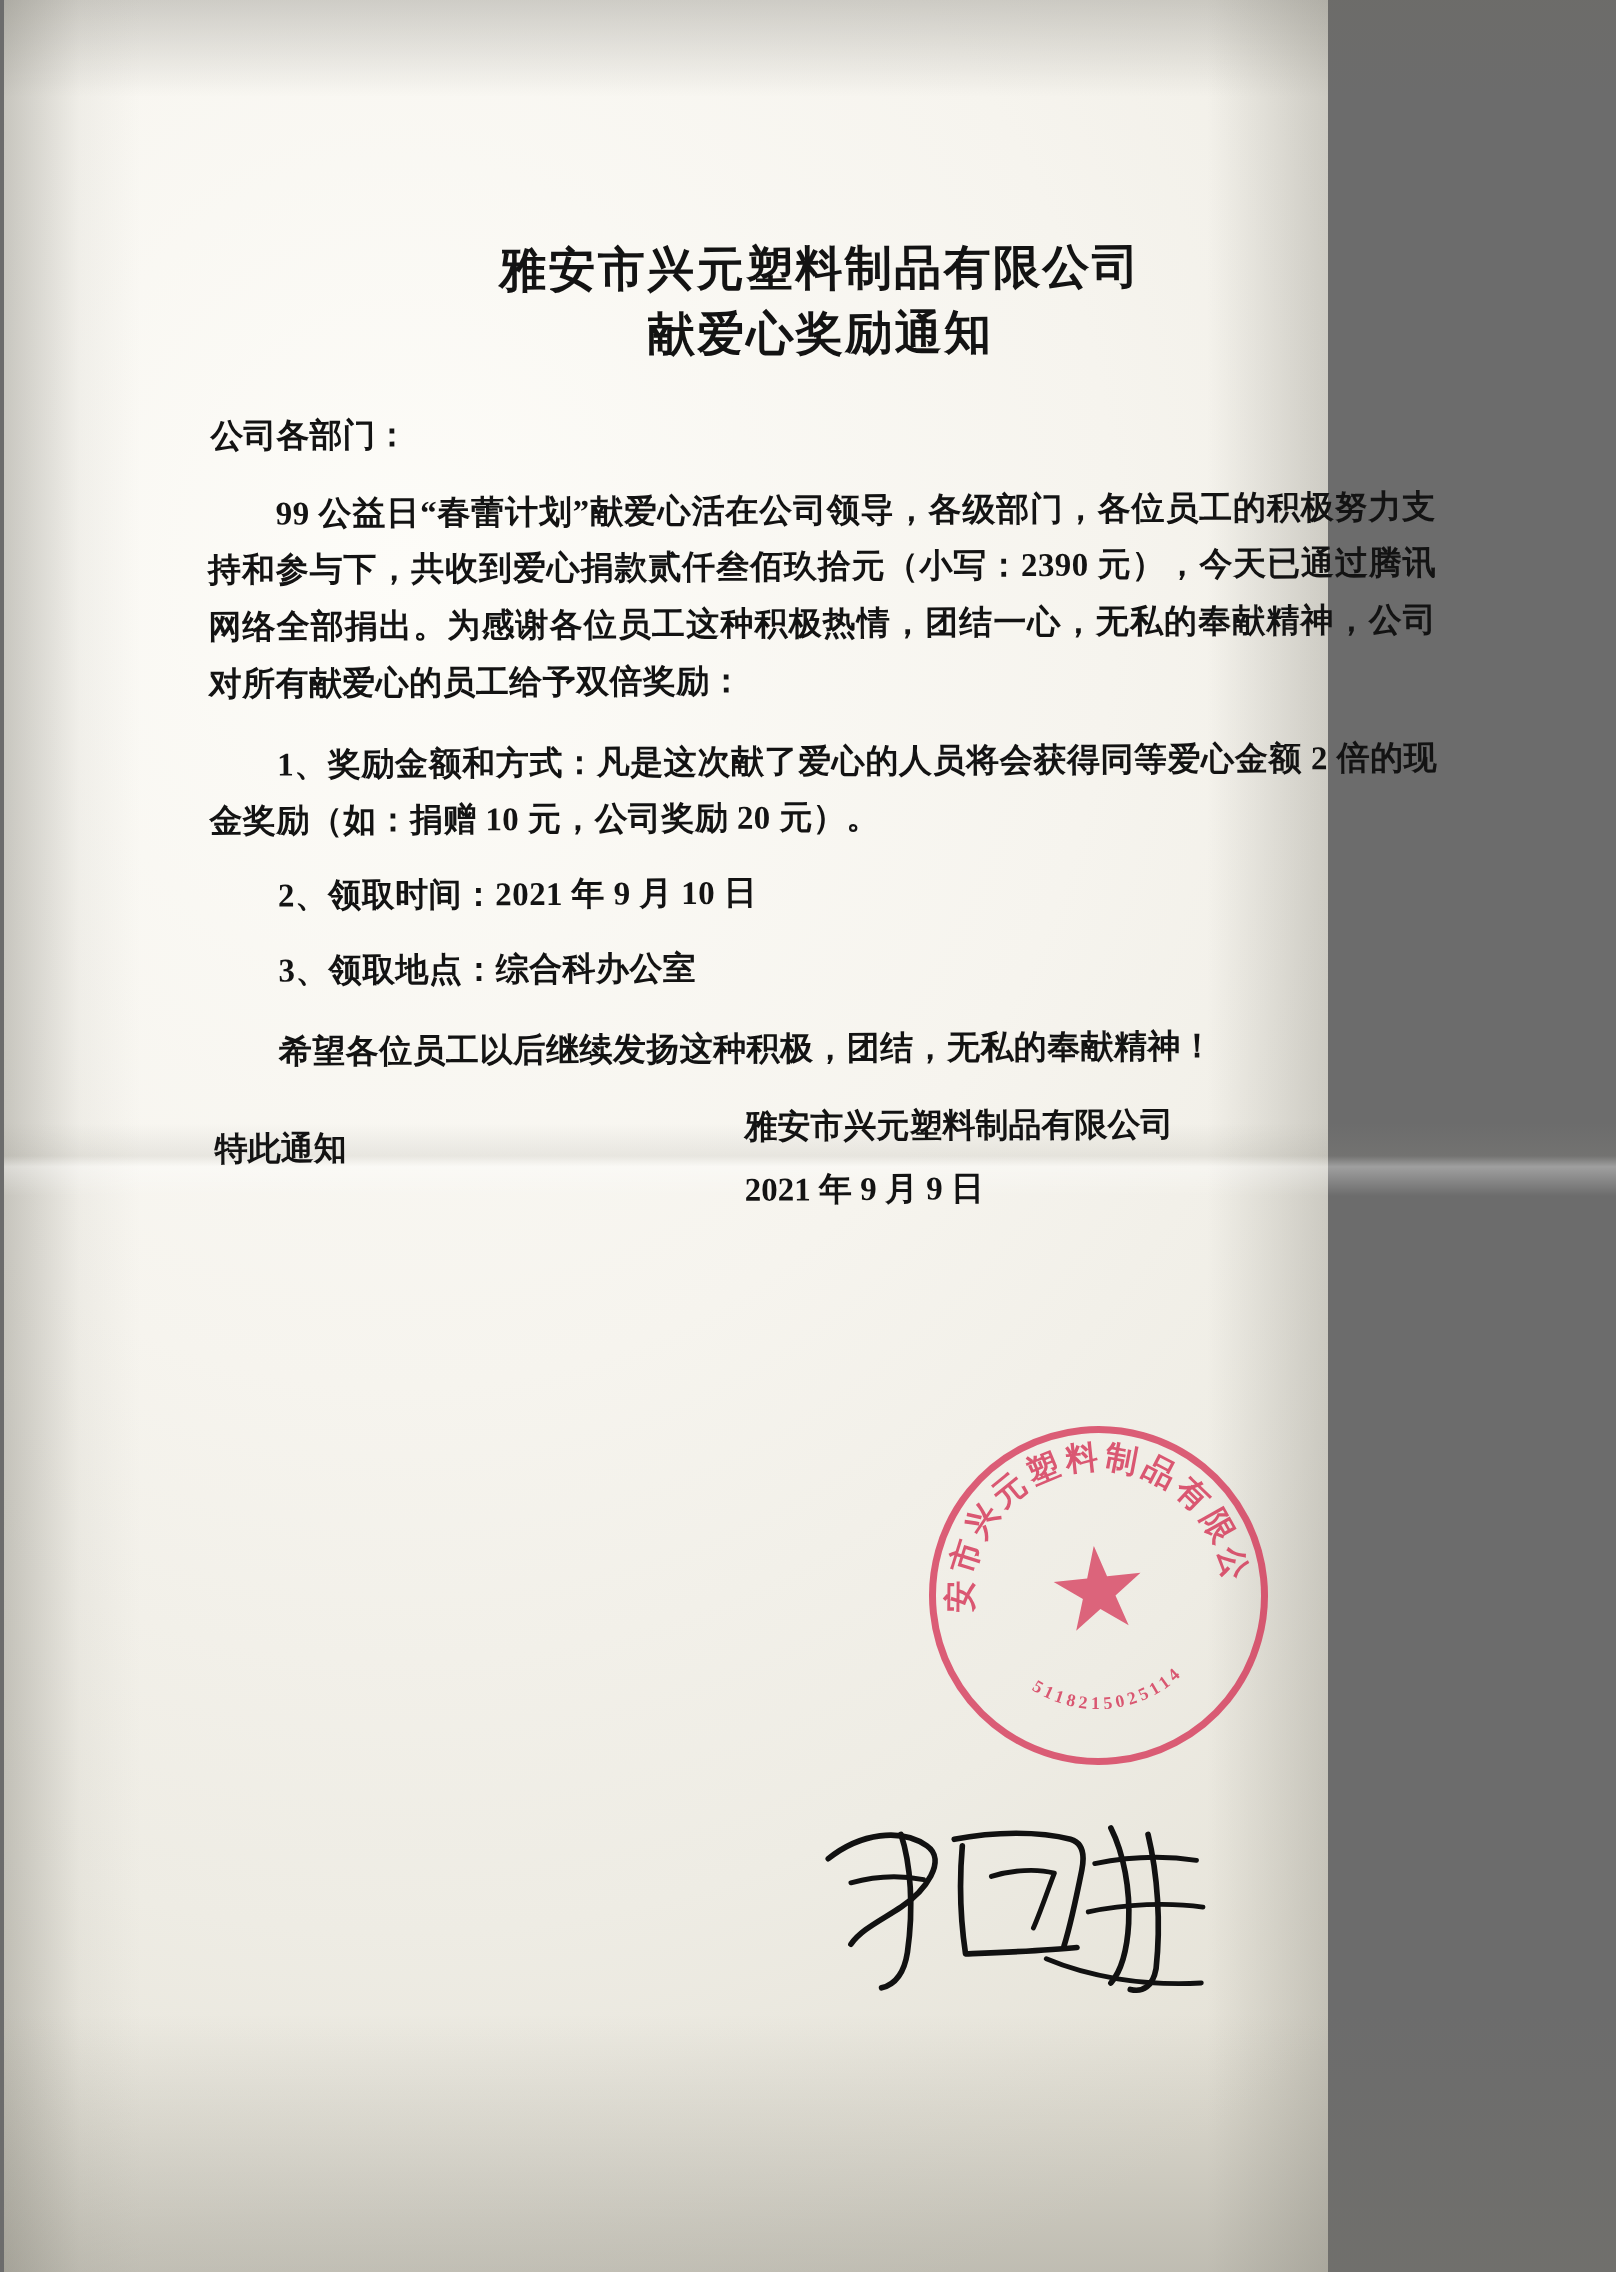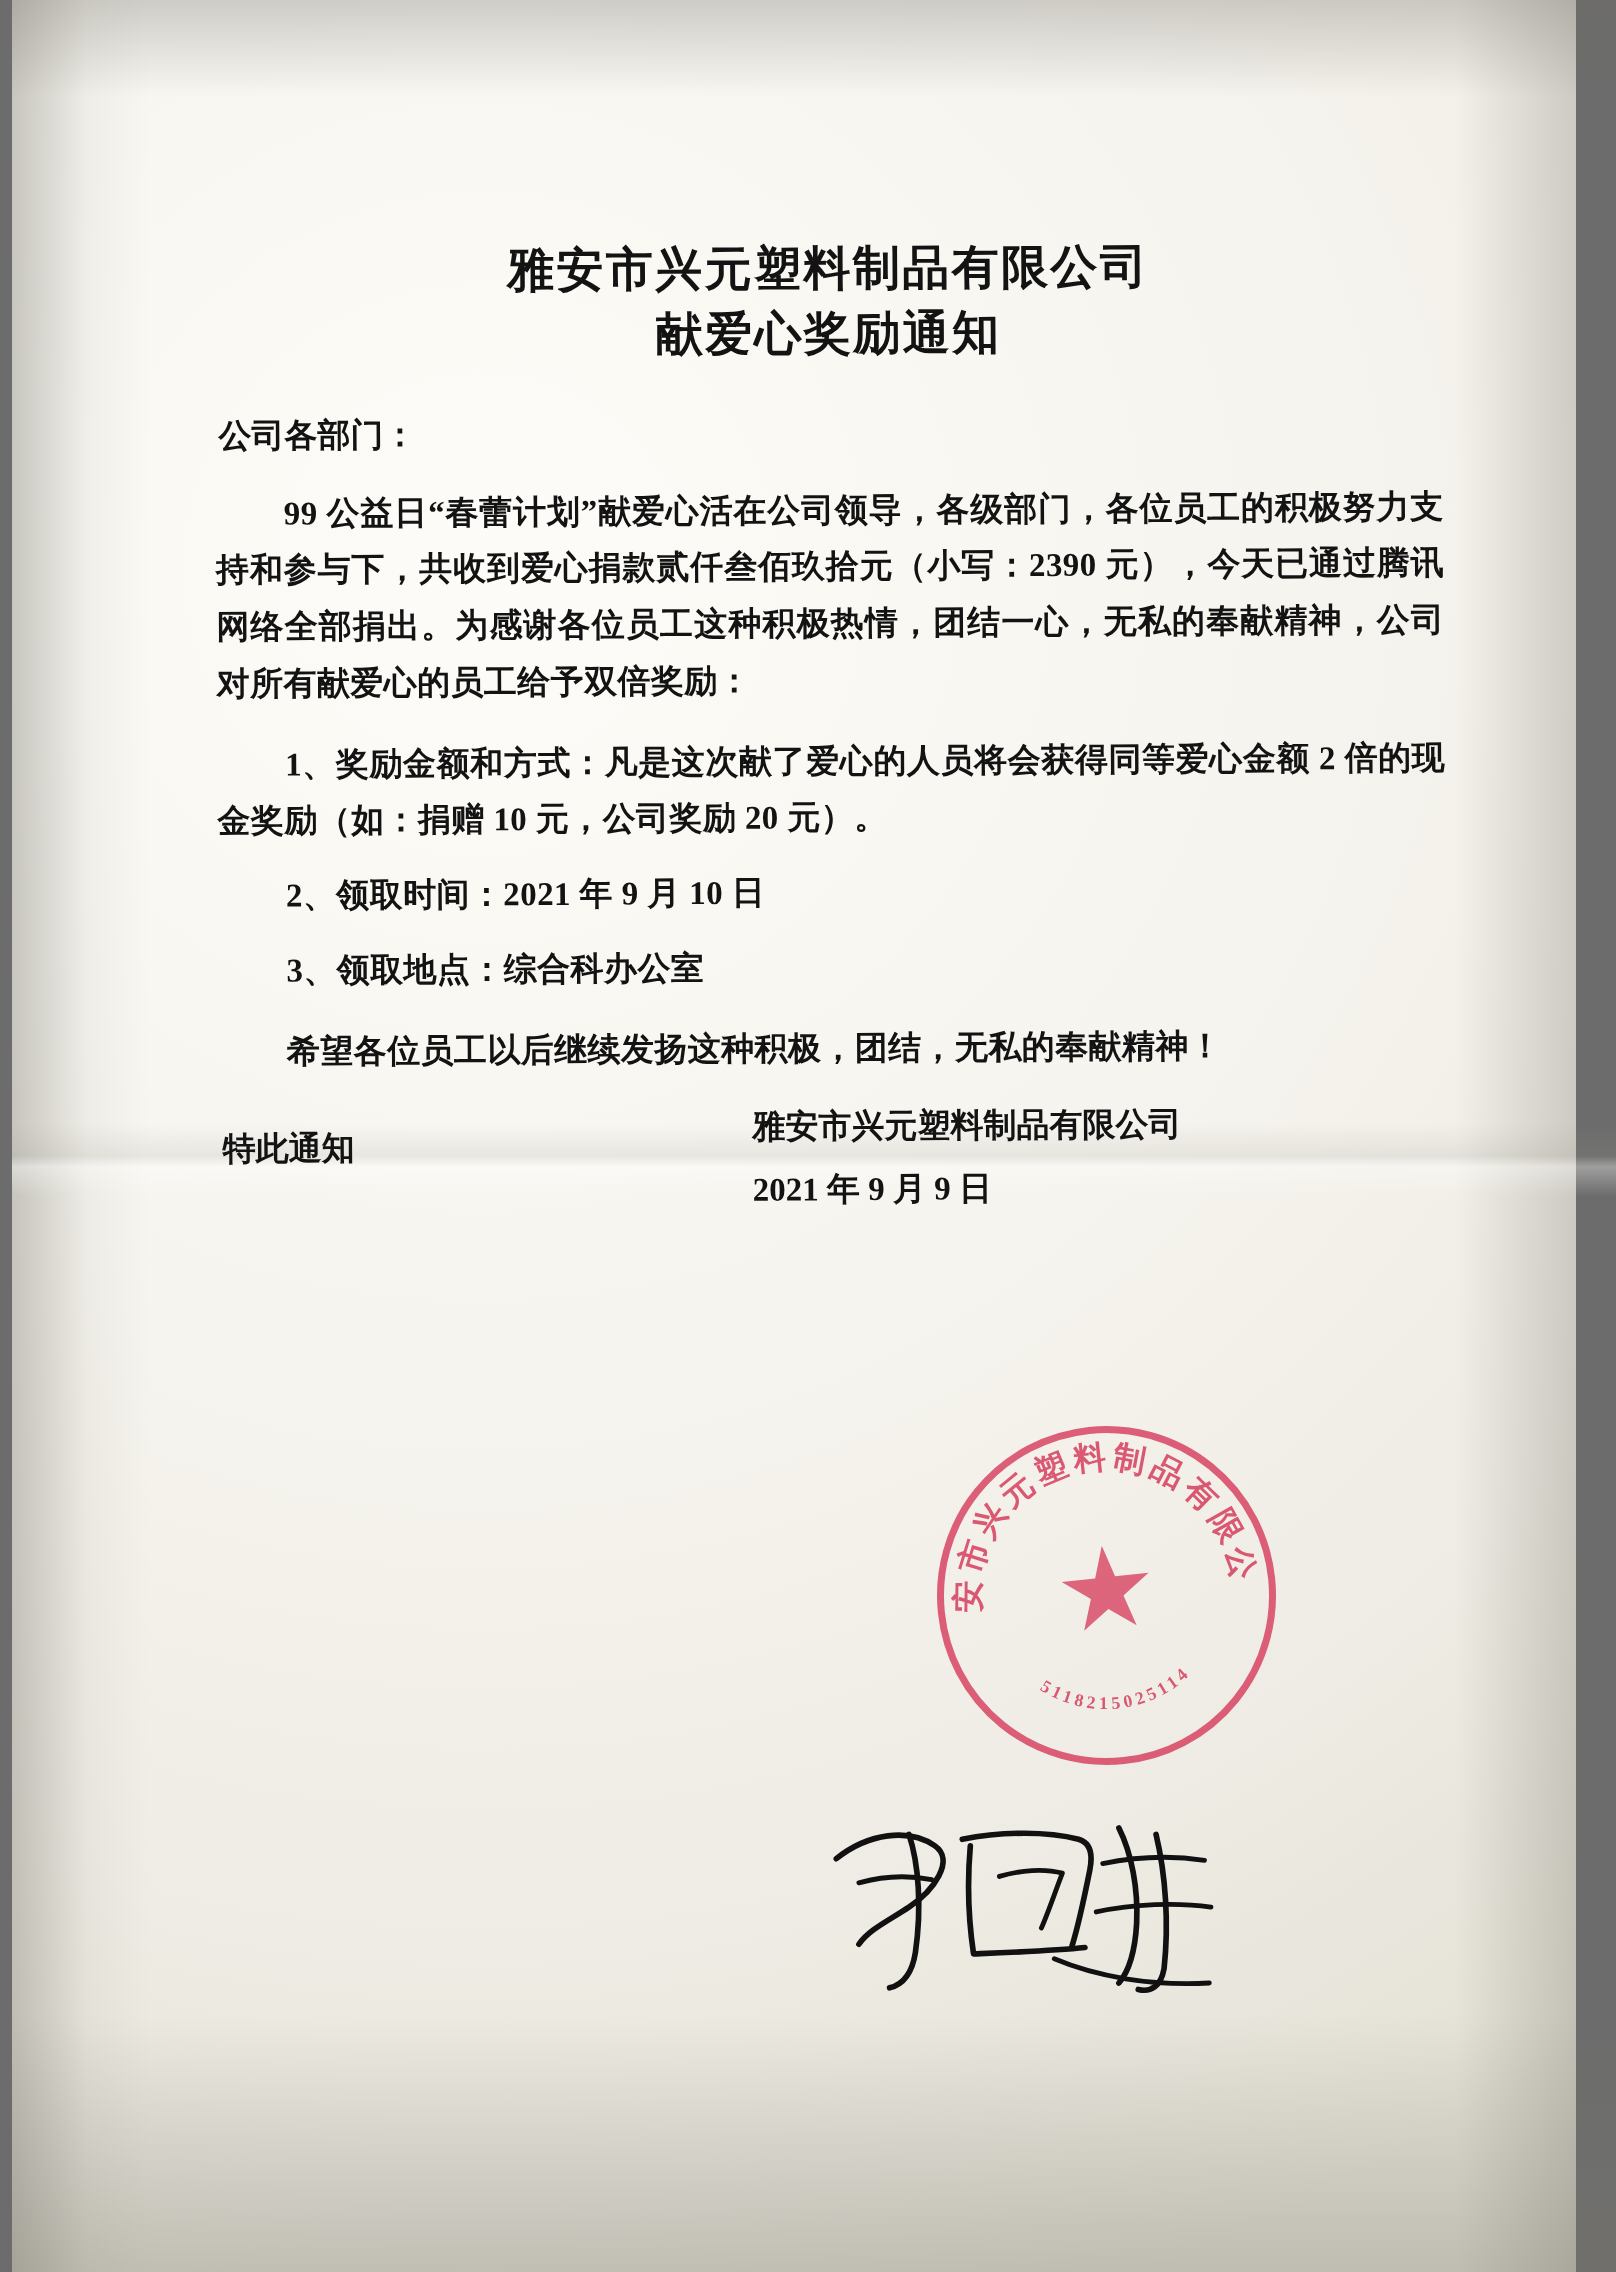--- a/index.html
+++ b/index.html
@@ -10,23 +10,23 @@
   body {
     width: 1616px;
     height: 2273px;
     overflow: hidden;
     font-family: "Liberation Serif", "DejaVu Serif", serif;
   }
 
   
   #paper-sheet {
     position: absolute;
-    left: 12px;
+    left: 4px;
     top: 0;
-    width: 1564px;
+    width: 1324px;
     height: 2273px;
     background:
       radial-gradient(ellipse 120% 80% at 30% 25%, #fdfcf8 0%, #f6f4ee 45%, #eeece4 75%, #e4e1d6 100%);
   }
   
   #paper-shade-left {
     position: absolute;
     left: 0; top: 0;
     width: 137px; height: 2273px;
     background: linear-gradient(to right, rgba(120,118,108,0.38), rgba(160,158,148,0.10) 55%, rgba(255,255,255,0) 100%);

